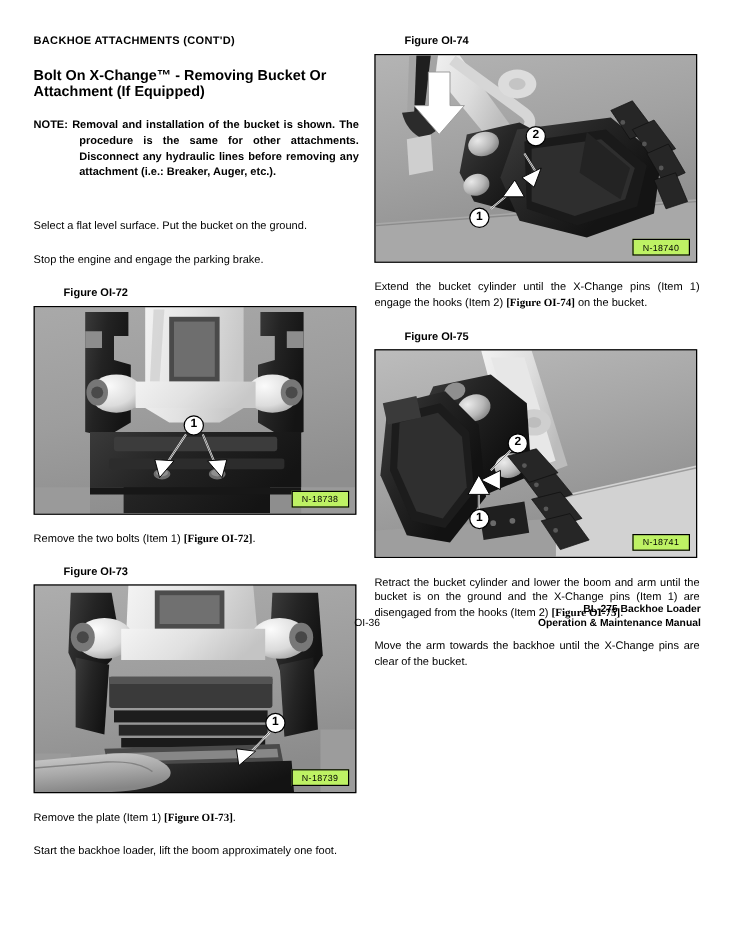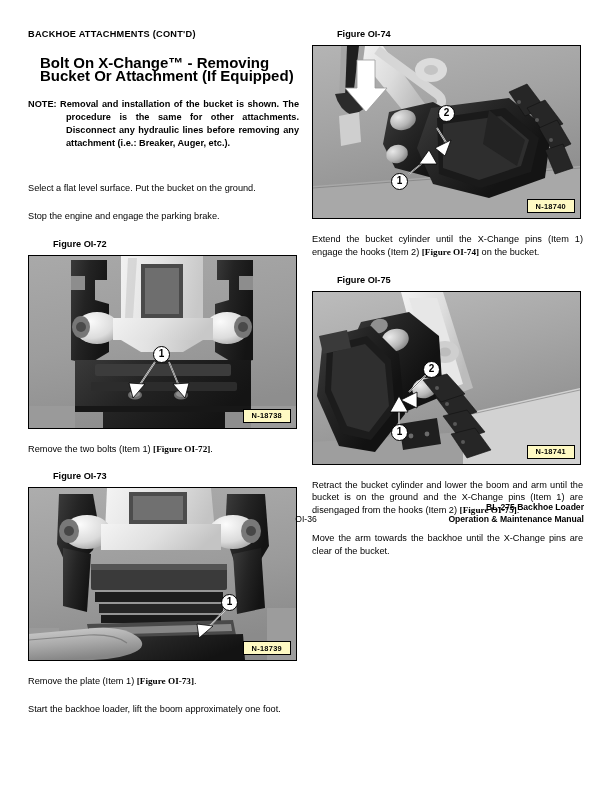--- a/index.html
+++ b/index.html
@@ -30,23 +30,23 @@
   .col-right { left: 312px; }
 
   h1.section-title {
     font-size: 9.2px;
     font-weight: bold;
     letter-spacing: 0.25px;
     margin: 0 0 17px 0;
     line-height: 12px;
   }
   h2.sub-title {
-    font-size: 15px;
+    font-size: 12px;
     font-weight: bold;
-    margin: 0 0 16px 12px;
+    margin: 0 0 16px 0;
     line-height: 12.5px;
   }
   .note {
     font-size: 9.2px;
     font-weight: bold;
     line-height: 13px;
     margin: 0 0 32px 0;
     text-align: justify;
     padding-left: 38px;
     text-indent: -38px;
@@ -81,24 +81,24 @@
   }
   .photo {
     position: absolute;
     inset: 0;
     overflow: hidden;
   }
   .id-tag {
     position: absolute;
     right: 5px;
     bottom: 5px;
-    background: #fef9c3;
+    background: #bef264;
     border: 1px solid #000;
     font-size: 7.4px;
-    font-weight: bold;
+    font-weight: normal;
     letter-spacing: 0.3px;
     padding: 1.5px 8px 1.5px 8px;
     line-height: 9px;
     z-index: 40;
   }
   
   .callout {
     position: absolute;
     width: 17px;
     height: 17px;

